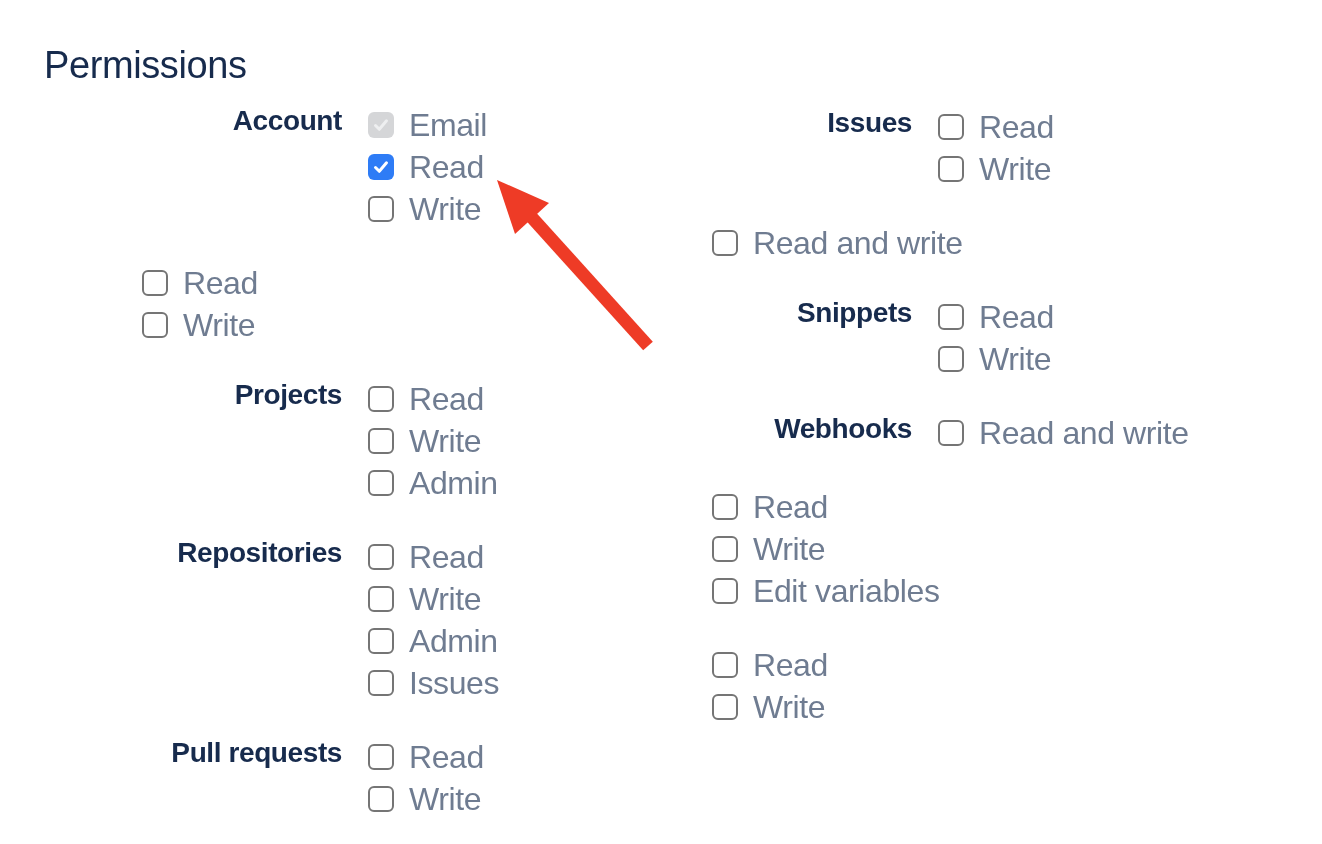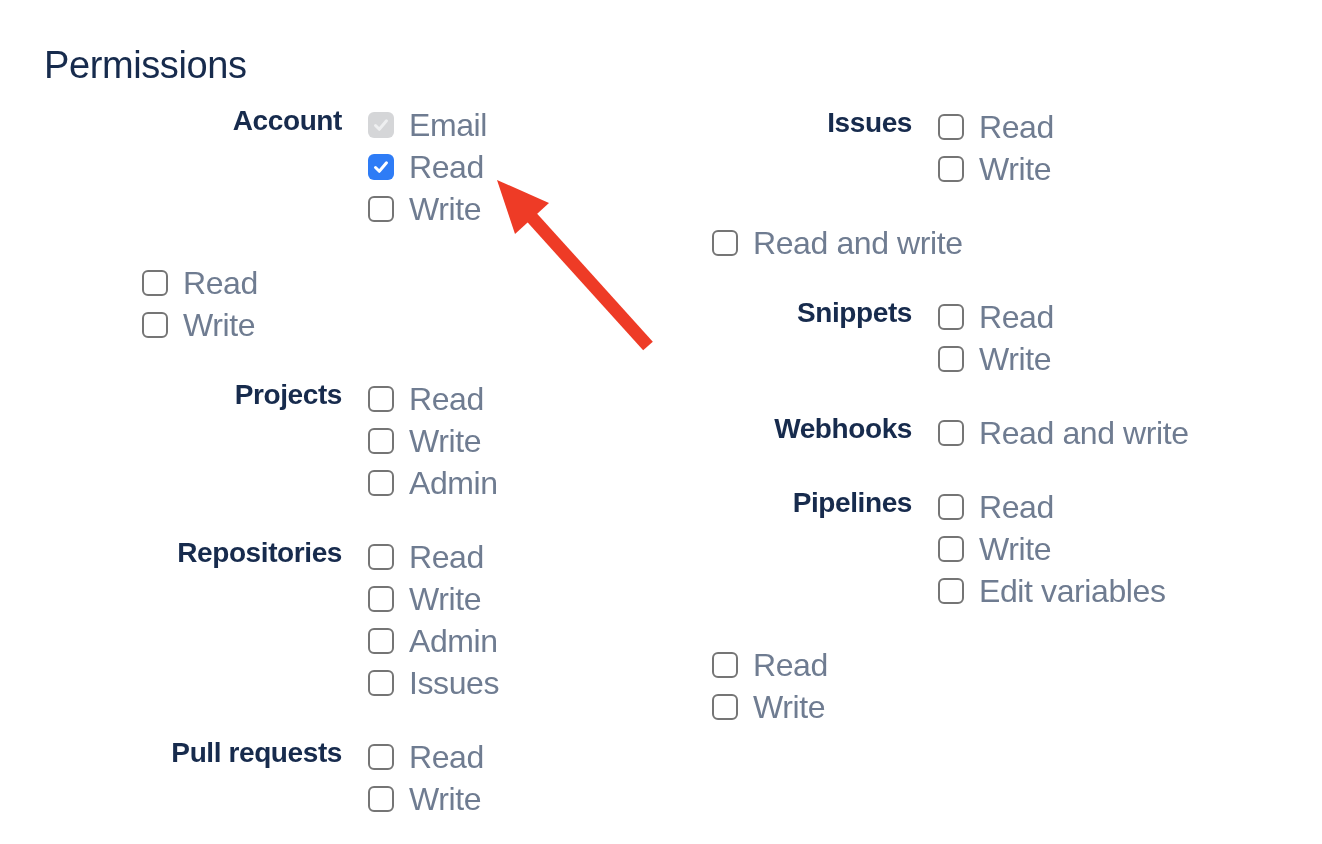--- a/index.html
+++ b/index.html
@@ -197,21 +197,20 @@
     <div class="group">
       <div class="group-label">Webhooks</div>
       <div class="options">
         <div class="option">
           <span class="cb unchecked" role="checkbox" aria-checked="false"></span>
           <span class="option-label">Read and write</span>
         </div>
       </div>
     </div>
     <div class="group">
-      <div class="group-label">Pipelines</div>
       <div class="options">
         <div class="option">
           <span class="cb unchecked" role="checkbox" aria-checked="false"></span>
           <span class="option-label">Read</span>
         </div>
         <div class="option">
           <span class="cb unchecked" role="checkbox" aria-checked="false"></span>
           <span class="option-label">Write</span>
         </div>
         <div class="option">

